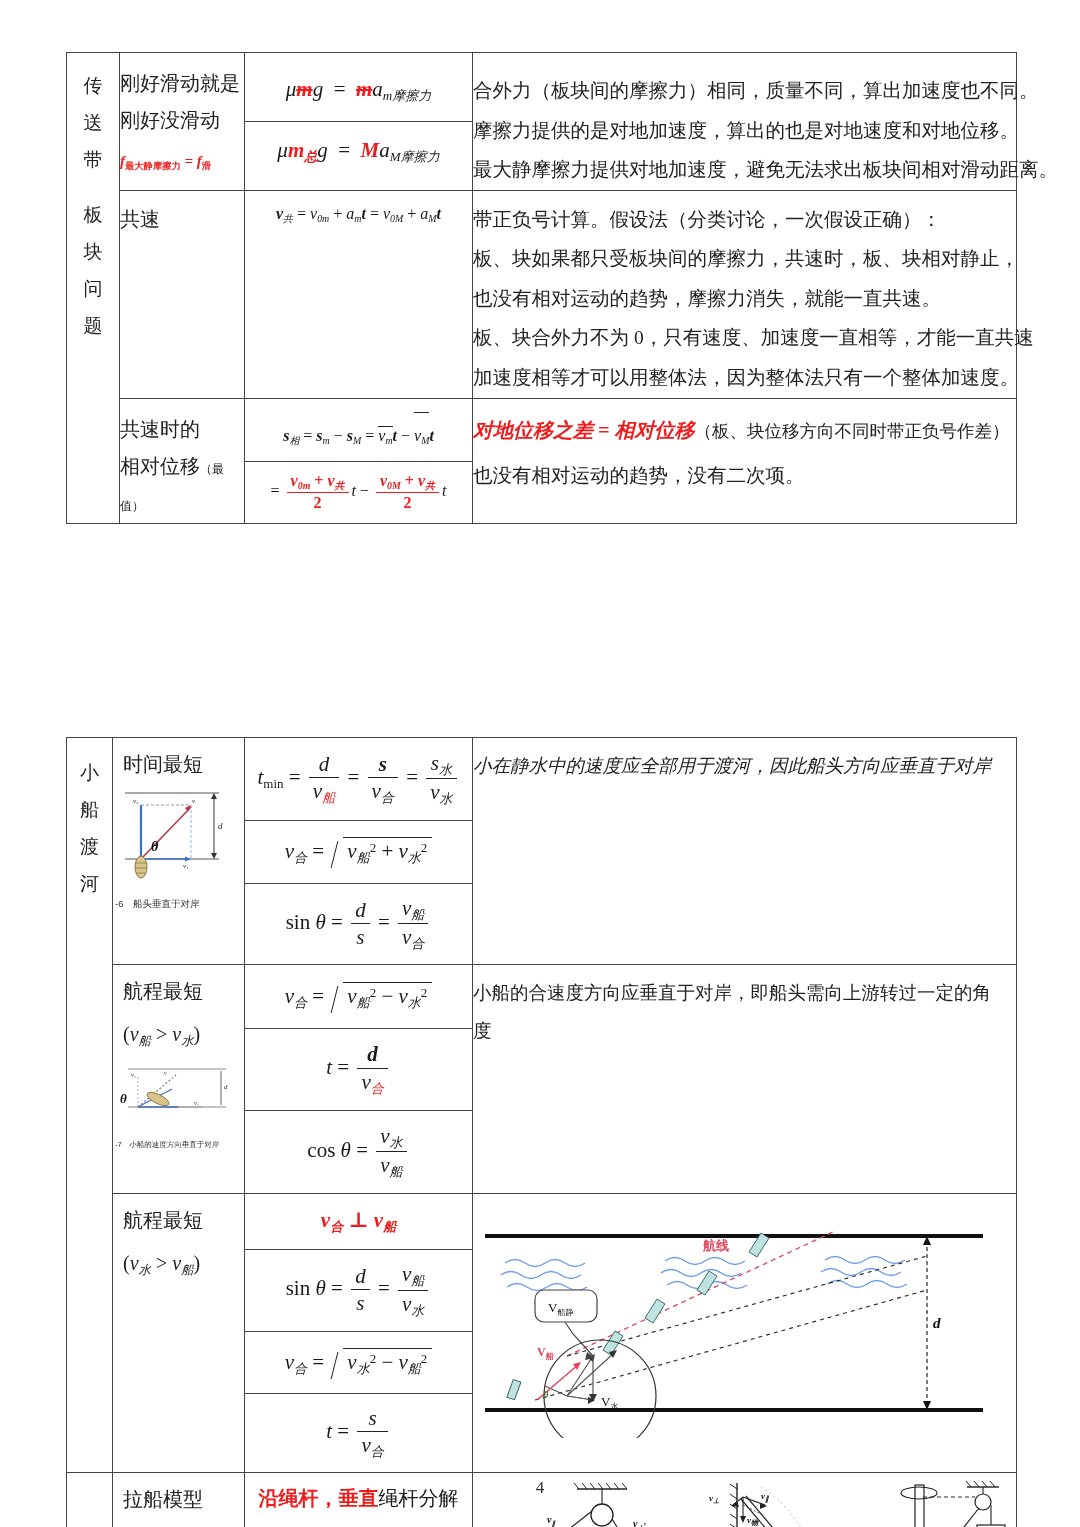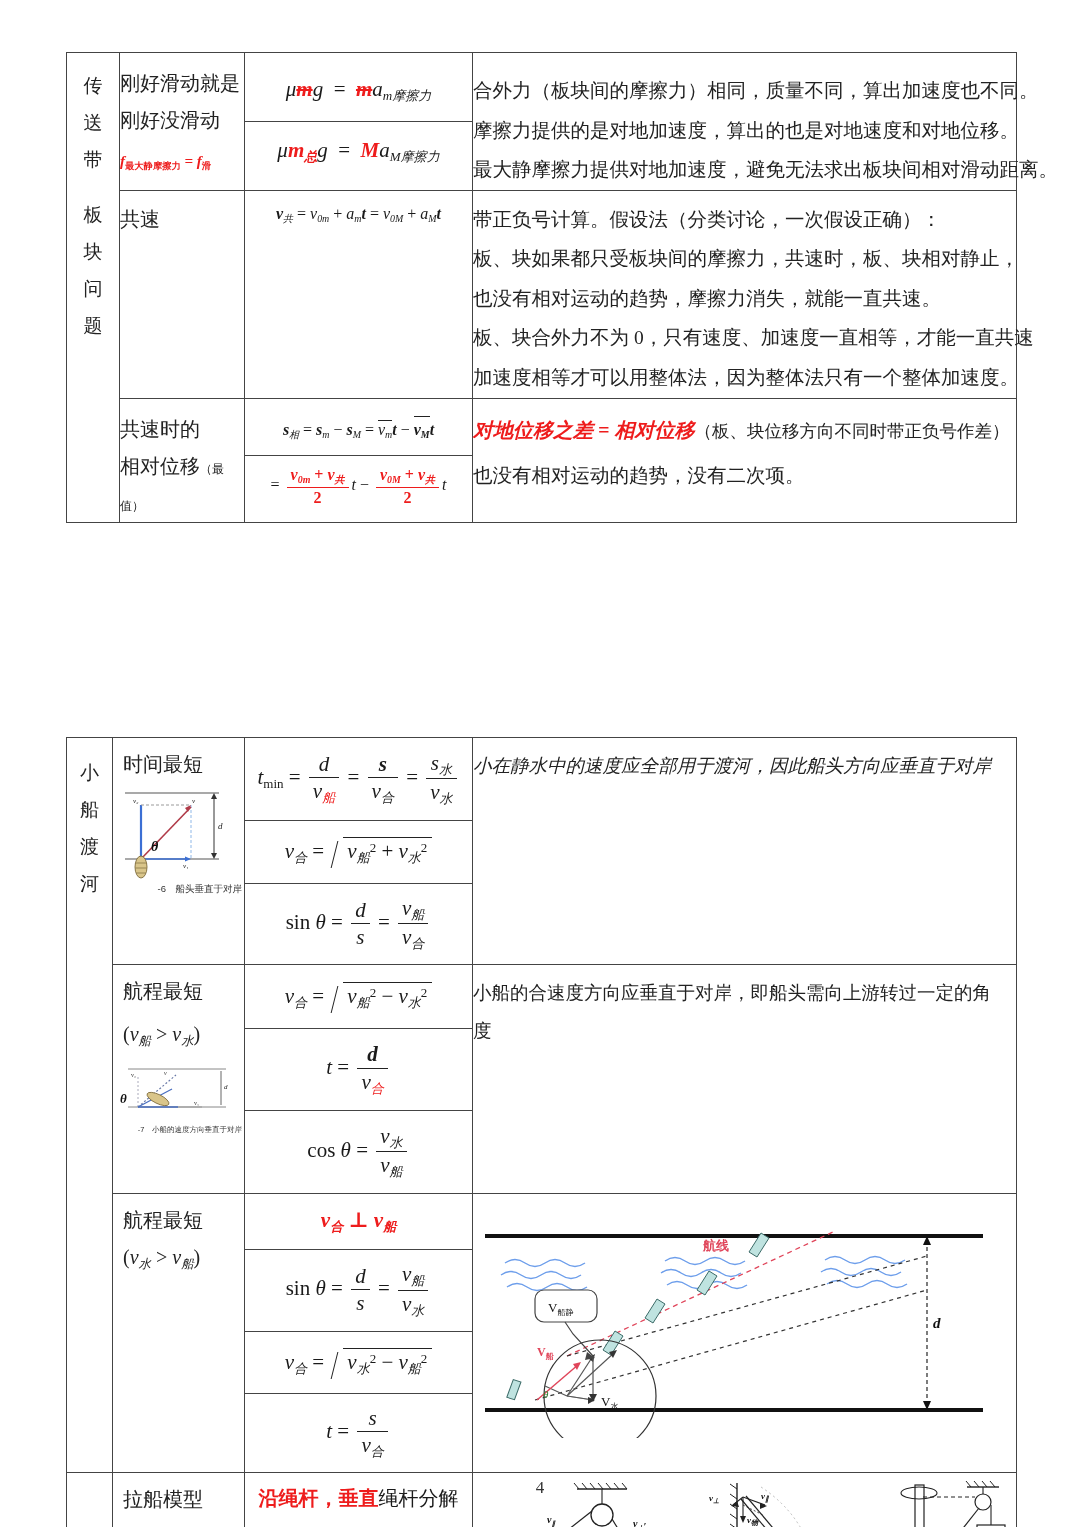--- a/index.html
+++ b/index.html
@@ -96,21 +96,21 @@
 
   
   .pageno{
     position:absolute;left:0;width:1080px;text-align:center;
     font-size:17px;color:#333;
   }
 
   
   .figbox{display:block;margin:0 auto;}
   .figcap{
-    text-align:right;font-size:9.5px;color:#333;margin-top:0;
+    text-align:left;font-size:9.5px;color:#333;margin-top:15px;
     font-family:Liberation Sans, sans-serif;
   }
   .figwrap{padding:2px 2px 4px 2px;}
 </style>
 </head>
 <body>
 
 <div class="page">
 
   <table class="doc" style="left:66px; top:52px; width:950px;">
@@ -187,21 +187,21 @@
         <div>共速时的</div>
         <div>
           <span>相对位移</span><span class="sm">（最值）</span>
         </div>
       </td>
 
       <td style="padding:0">
         <div class="fx small" style="border-bottom:1.4px solid #444;padding:13px 4px;">
           <b><i>s</i></b><sub class="s">相</sub> = <b><i>s</i></b><sub class="s">m</sub> − <b><i>s</i></b><sub class="s">M</sub> =
           <span style="border-top:1.4px solid #222;display:inline-block;padding-top:0px;"><i>v</i><sub class="s">m</sub></span><b><i>t</i></b> −
-          <span style="border-top:1.4px solid #222;display:inline-block;padding-top:4px;font-weight:bold;"><i>v</i><sub class="s">M</sub></span><b><i>t</i></b>
+          <span style="border-top:1.4px solid #222;display:inline-block;padding-top:14px;"><i>v</i><sub class="s">M</sub></span><b><i>t</i></b>
         </div>
         <div class="fx small" style="padding:9px 4px;">
           =
           <span class="frac redline">
             <span class="num redb"><i>v</i><sub class="s">0m</sub> + <i>v</i><sub class="s">共</sub></span>
             <span class="den redb">2</span>
           </span><i>t</i> −
           <span class="frac redline">
             <span class="num redb"><i>v</i><sub class="s">0M</sub> + <i>v</i><sub class="s">共</sub></span>
             <span class="den redb">2</span>
@@ -337,21 +337,21 @@
       <td class="prose cn" style="vertical-align:top;padding-top:10px;">
         <span class="ln" style="font-size:18.5px;">小船的合速度方向应垂直于对岸，即船头需向上游转过一定的角</span>
         <span class="ln" style="font-size:18.5px;">度</span>
       </td>
     </tr>
 
     <tr>
       <td style="vertical-align:top;">
         <div class="lbl cn">
           <div>航程最短</div>
-          <div style="">
+          <div style="margin-top:6px;">
             (<i>v</i><sub class="s">水</sub> &gt; <i>v</i><sub class="s">船</sub>)
           </div>
         </div>
       </td>
 
       <td style="padding:0">
         <div class="fx" style="border-bottom:1.4px solid #444;padding:13px 2px;">
           <span class="redb" style="font-style:italic;"><i>v</i><sub class="s">合</sub> ⊥ <i>v</i><sub class="s">船</sub></span>
         </div>
         <div class="fx" style="border-bottom:1.4px solid #444;padding:11px 2px;">

